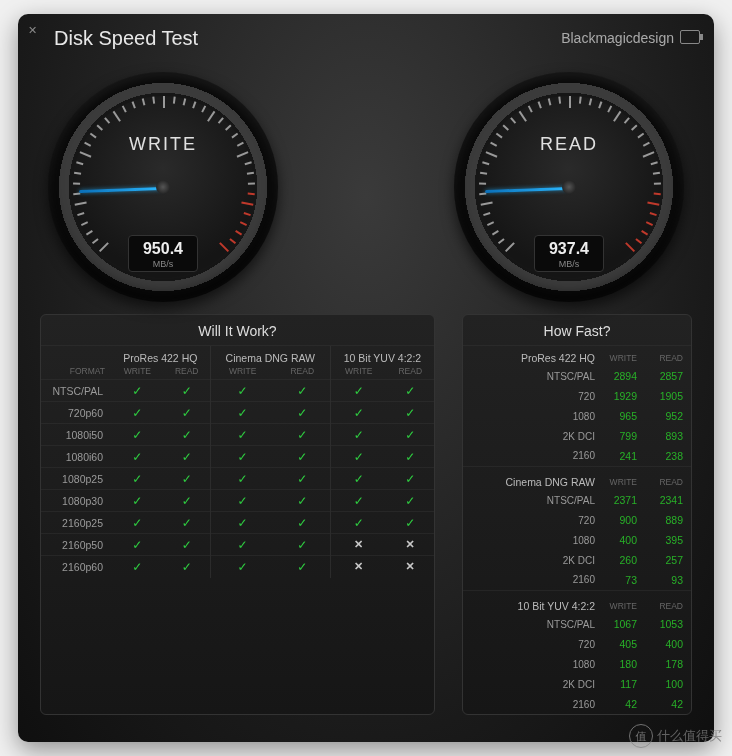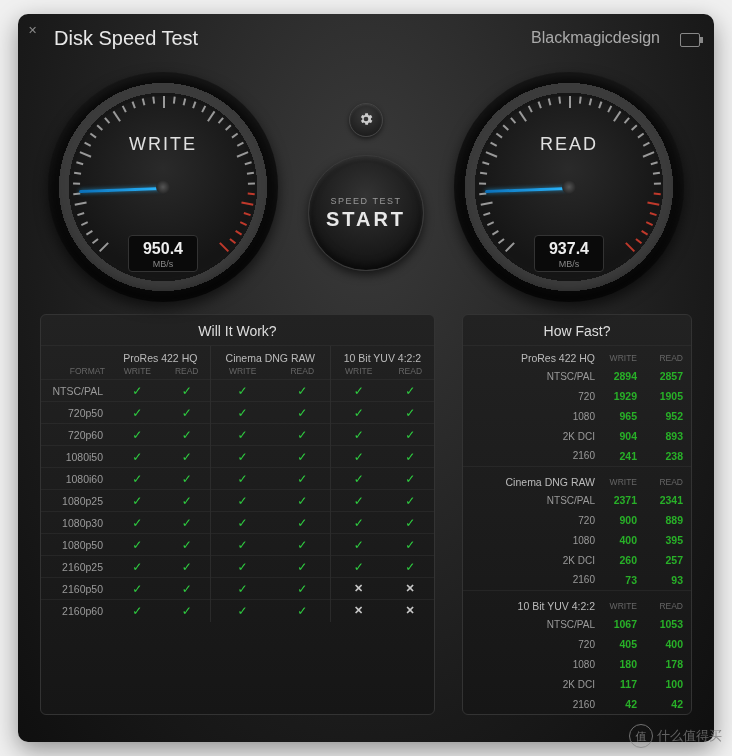--- a/index.html
+++ b/index.html
@@ -35,25 +35,25 @@
     font-size: 11px;
     cursor: pointer;
   }
   .title {
     font-size: 20px;
     color: #e8e8e8;
     font-weight: 400;
     margin-left: 22px;
   }
   .brand {
-    font-size: 16px;
+    font-size: 14px;
     color: #aaa;
     display: flex;
-    align-items: flex-end;
-    gap: 20px;
+    align-items: flex-start;
+    gap: 6px;
   }
   .brand-icon {
     width: 20px; height: 14px;
     border: 1px solid #888;
     border-radius: 2px;
     position: relative;
   }
   .brand-icon::after {
     content:''; position:absolute; right:-4px; top:3px;
     width:3px; height:6px; background:#888;
@@ -208,21 +208,21 @@
     text-align:right;
     padding: 6px 4px 2px 8px;
   }
   .fgrp th.wr, .fgrp th.rd { color:#666; font-size:8.5px; text-align:right; width:46px; padding-right:8px; }
   .frow td {
     text-align:right;
     height:20px;
     padding-right:8px;
   }
   .frow td.fn { color:#9a9a9a; font-size:10px; padding-right:4px; }
-  .frow td.val { color:#28b028; font-size:10.5px;font-weight:bold; }
+  .frow td.val { color:#28b028; font-size:10.5px; }
   .fsp td { height:4px; border-top:1px solid rgba(60,60,60,0.35); }
   
   .watermark {
     position:absolute;
     right:10px; bottom:8px;
     display:flex; align-items:center; gap:4px;
     color:#777; font-size:13px;
     opacity:0.8;
   }
   .wm-badge {
@@ -296,33 +296,20 @@
         </div>
       <div class="gauge-label">WRITE</div>
       <div class="gauge-needle"></div>
       <div class="gauge-hub"></div>
       <div class="gauge-readout">
         <div class="gauge-value">950.4</div>
         <div class="gauge-unit">MB/s</div>
       </div>
     </div>
 
-    <div class="center-col">
-      <div class="gear-btn">
-        <span>
-          <svg width="16" height="16" viewBox="0 0 24 24" fill="#ccc">
-              <path d="M19.4 13a7.5 7.5 0 0 0 .1-1 7.5 7.5 0 0 0-.1-1l2.1-1.6-2-3.5-2.5 1a7.6 7.6 0 0 0-1.7-1l-.4-2.6h-4l-.4 2.6a7.6 7.6 0 0 0-1.7 1l-2.5-1-2 3.5L6.5 11a7.5 7.5 0 0 0-.1 1 7.5 7.5 0 0 0 .1 1l-2.1 1.6 2 3.5 2.5-1a7.6 7.6 0 0 0 1.7 1l.4 2.6h4l.4-2.6a7.6 7.6 0 0 0 1.7-1l2.5 1 2-3.5Zm-7.4 2.5A3.5 3.5 0 1 1 15.5 12 3.5 3.5 0 0 1 12 15.5Z"></path>
-            </svg>
-        </span>
-      </div>
-      <div class="start-btn">
-        <div class="start-label1">SPEED TEST</div>
-        <div class="start-label2">START</div>
-      </div>
-    </div>
 
     <div class="gauge">
       <div class="gauge-ring"></div>
       <div class="gauge-face"></div>
       <div class="gauge-ticks" id="ticks-read">
           <div class="gtick" style="height: 12px; transform: rotate(225deg) translateY(-91px);"></div>
           <div class="gtick" style="height: 7px; transform: rotate(231.75deg) translateY(-91px);"></div>
           <div class="gtick" style="height: 7px; transform: rotate(238.5deg) translateY(-91px);"></div>
           <div class="gtick" style="height: 7px; transform: rotate(245.25deg) translateY(-91px);"></div>
           <div class="gtick" style="height: 7px; transform: rotate(252deg) translateY(-91px);"></div>
@@ -396,29 +383,20 @@
             <tr class="wrow">
               <td class="fname">NTSC/PAL</td>
               <td class=""><span class="ck">✓</span></td>
               <td class=""><span class="ck">✓</span></td>
               <td class=" colsep"><span class="ck">✓</span></td>
               <td class=""><span class="ck">✓</span></td>
               <td class=" colsep"><span class="ck">✓</span></td>
               <td class=""><span class="ck">✓</span></td>
             </tr>
             <tr class="wrow">
-              <td class="fname">720p50</td>
-              <td class=""><span class="ck">✓</span></td>
-              <td class=""><span class="ck">✓</span></td>
-              <td class=" colsep"><span class="ck">✓</span></td>
-              <td class=""><span class="ck">✓</span></td>
-              <td class=" colsep"><span class="ck">✓</span></td>
-              <td class=""><span class="ck">✓</span></td>
-            </tr>
-            <tr class="wrow">
               <td class="fname">720p60</td>
               <td class=""><span class="ck">✓</span></td>
               <td class=""><span class="ck">✓</span></td>
               <td class=" colsep"><span class="ck">✓</span></td>
               <td class=""><span class="ck">✓</span></td>
               <td class=" colsep"><span class="ck">✓</span></td>
               <td class=""><span class="ck">✓</span></td>
             </tr>
             <tr class="wrow">
               <td class="fname">1080i50</td>
@@ -442,29 +420,20 @@
               <td class="fname">1080p25</td>
               <td class=""><span class="ck">✓</span></td>
               <td class=""><span class="ck">✓</span></td>
               <td class=" colsep"><span class="ck">✓</span></td>
               <td class=""><span class="ck">✓</span></td>
               <td class=" colsep"><span class="ck">✓</span></td>
               <td class=""><span class="ck">✓</span></td>
             </tr>
             <tr class="wrow">
               <td class="fname">1080p30</td>
-              <td class=""><span class="ck">✓</span></td>
-              <td class=""><span class="ck">✓</span></td>
-              <td class=" colsep"><span class="ck">✓</span></td>
-              <td class=""><span class="ck">✓</span></td>
-              <td class=" colsep"><span class="ck">✓</span></td>
-              <td class=""><span class="ck">✓</span></td>
-            </tr>
-            <tr class="wrow">
-              <td class="fname">1080p50</td>
               <td class=""><span class="ck">✓</span></td>
               <td class=""><span class="ck">✓</span></td>
               <td class=" colsep"><span class="ck">✓</span></td>
               <td class=""><span class="ck">✓</span></td>
               <td class=" colsep"><span class="ck">✓</span></td>
               <td class=""><span class="ck">✓</span></td>
             </tr>
             <tr class="wrow">
               <td class="fname">2160p25</td>
               <td class=""><span class="ck">✓</span></td>
@@ -514,21 +483,21 @@
               <td class="val">1929</td>
               <td class="val">1905</td>
             </tr>
             <tr class="frow">
               <td class="fn">1080</td>
               <td class="val">965</td>
               <td class="val">952</td>
             </tr>
             <tr class="frow">
               <td class="fn">2K DCI</td>
-              <td class="val">904</td>
+              <td class="val">799</td>
               <td class="val">893</td>
             </tr>
             <tr class="frow">
               <td class="fn">2160</td>
               <td class="val">241</td>
               <td class="val">238</td>
             </tr>
             <tr class="fsp">
               <td colspan="3"></td>
             </tr>

